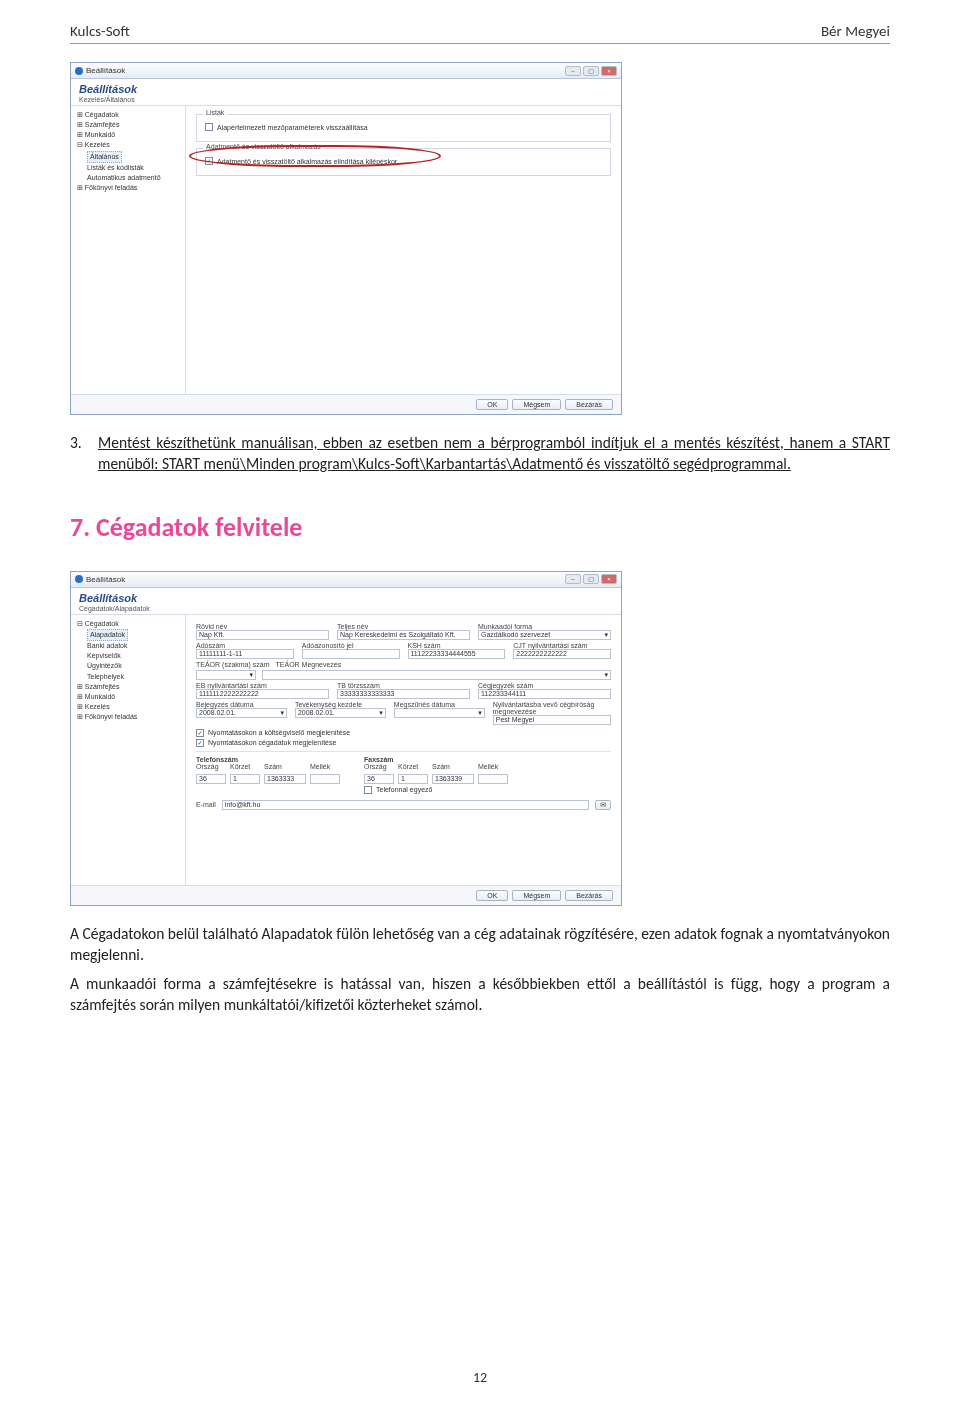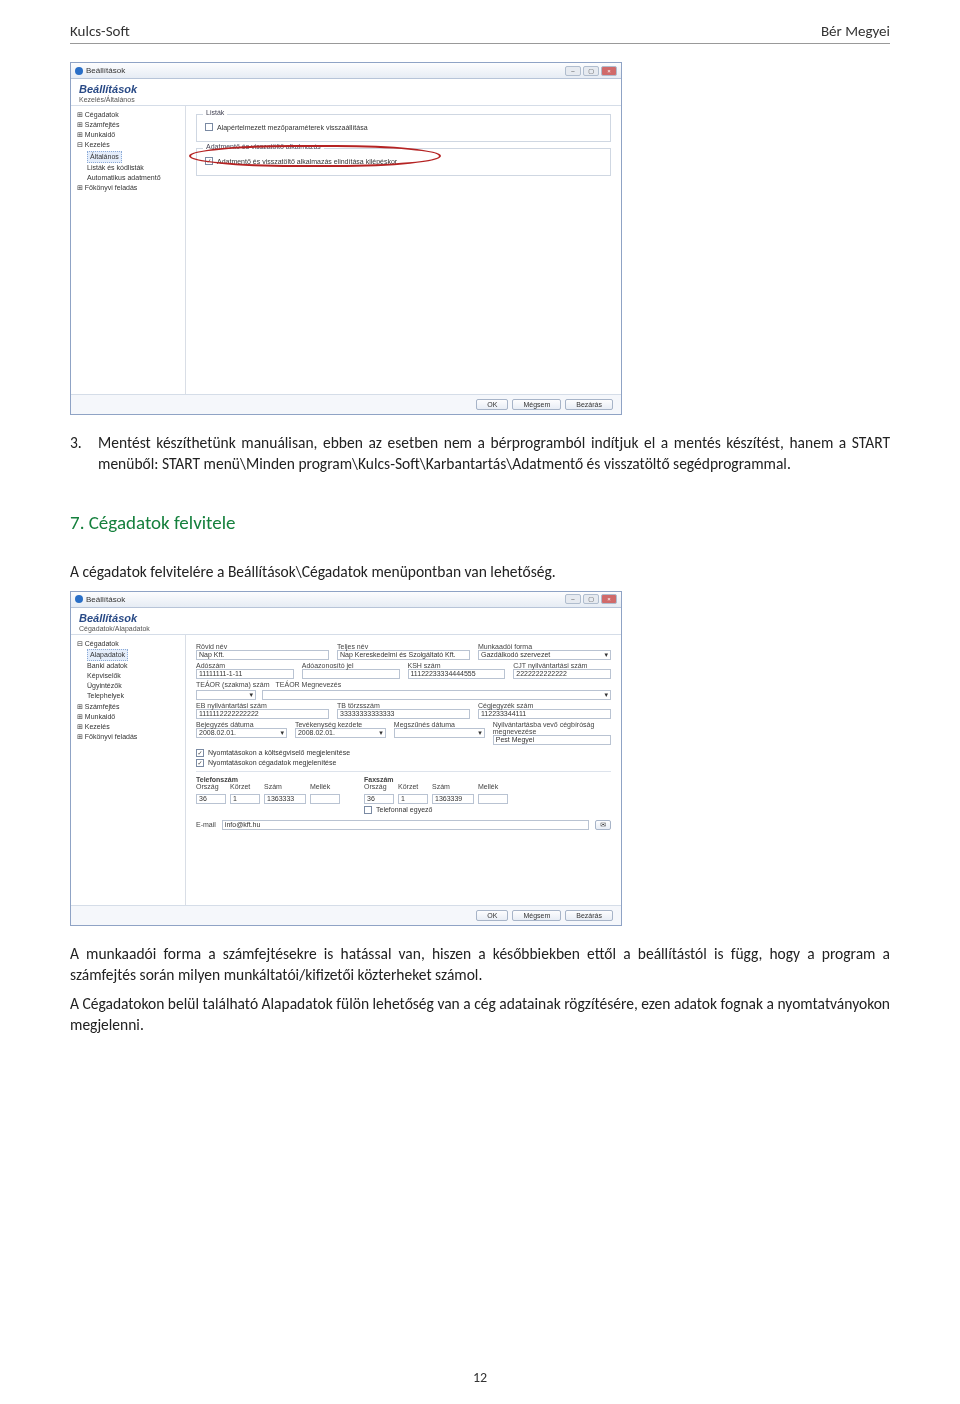--- a/index.html
+++ b/index.html
@@ -85,22 +85,22 @@
     position: absolute;
     border: 2px solid #b52323;
     border-radius: 50%/60%;
     pointer-events: none;
   }
 
   
   .body-text { font-size: 15.5px; line-height: 1.35; text-align: justify; margin: 8px 0; }
   .list-3 { display: flex; gap: 8px; margin-top: 6px; }
   .list-3 .num { flex: 0 0 20px; }
-  .list-3 .txt { flex: 1; }
-  .h-section { font-size: 19px; font-weight: normal; color: #15803d; margin: 36px 0 28px 0; }
+  .list-3 .txt { flex: 1; text-decoration: underline; }
+  .h-section { font-size: 26px; font-weight: bold; color: #ec4899; margin: 36px 0 28px 0; }
 
   
   .form-row { display: flex; gap: 6px; align-items: center; margin: 2px 0; }
   .form-lbl { color: #444; font-size: 7px; }
   .form-inp { border: 1px solid #b9c3d2; background: #fff; height: 10px; padding: 0 2px; font-size: 7px; }
   .col3 { display: grid; grid-template-columns: 1fr 1fr 1fr; gap: 8px; margin: 2px 0; }
   .hr-thin { border-top: 1px solid #dde3ec; margin: 4px 0; }
   .tbl3 { display: grid; grid-template-columns: 60px 52px 42px 42px 60px 52px 42px 42px; gap: 4px; font-size: 6.5px; }
   .footer-pagenum { position: absolute; bottom: 18px; left: 0; right: 0; text-align: center; font-size: 14px; color: #333; }
 
@@ -171,21 +171,20 @@
     </div>
   </div>
 
   <div class="list-3 body-text">
     <div class="num">3.</div>
     <div class="txt">Mentést készíthetünk manuálisan, ebben az esetben nem a bérprogramból indítjuk el a mentés készítést, hanem a START menüből: START menü\Minden program\Kulcs-Soft\Karbantartás\Adatmentő és visszatöltő segédprogrammal.</div>
   </div>
 
   <div class="h-section">7. Cégadatok felvitele</div>
 
-  <p class="body-text">A cégadatok felvitelére a Beállítások\Cégadatok menüpontban van lehetőség.</p>
 
   <div class="screenshot ss2">
     <div class="ss-titlebar">
       <div class="ss-title-left">
         <span class="ss-logo-dot"></span>
         <span>Beállítások</span>
       </div>
       <div class="ss-winbtns">
         <span class="ss-winbtn">–</span>
         <span class="ss-winbtn">▢</span>
@@ -355,17 +354,17 @@
 
       </div>
     </div>
     <div class="ss-buttons">
       <span class="ss-btn">OK</span>
       <span class="ss-btn">Mégsem</span>
       <span class="ss-btn">Bezárás</span>
     </div>
   </div>
 
+  <p class="body-text">A Cégadatokon belül található Alapadatok fülön lehetőség van a cég adatainak rögzítésére, ezen adatok fognak a nyomtatványokon megjelenni.</p>
   <p class="body-text">A munkaadói forma a számfejtésekre is hatással van, hiszen a későbbiekben ettől a beállítástól is függ, hogy a program a számfejtés során milyen munkáltatói/kifizetői közterheket számol.</p>
-  <p class="body-text">A Cégadatokon belül található Alapadatok fülön lehetőség van a cég adatainak rögzítésére, ezen adatok fognak a nyomtatványokon megjelenni.</p>
 
   <div class="footer-pagenum">12</div>
 </div>
 
 </body></html>

